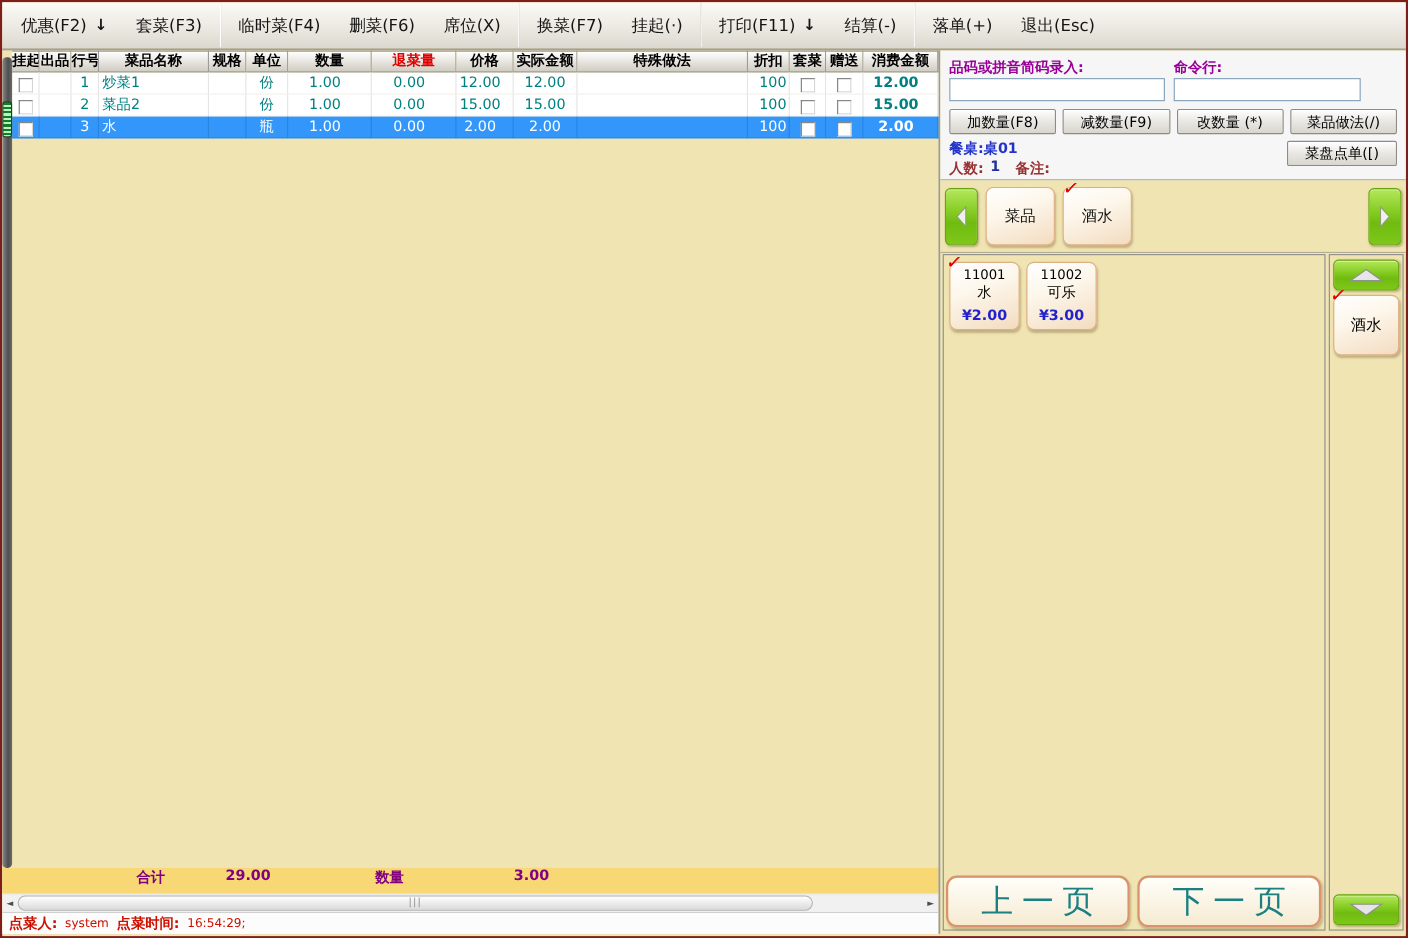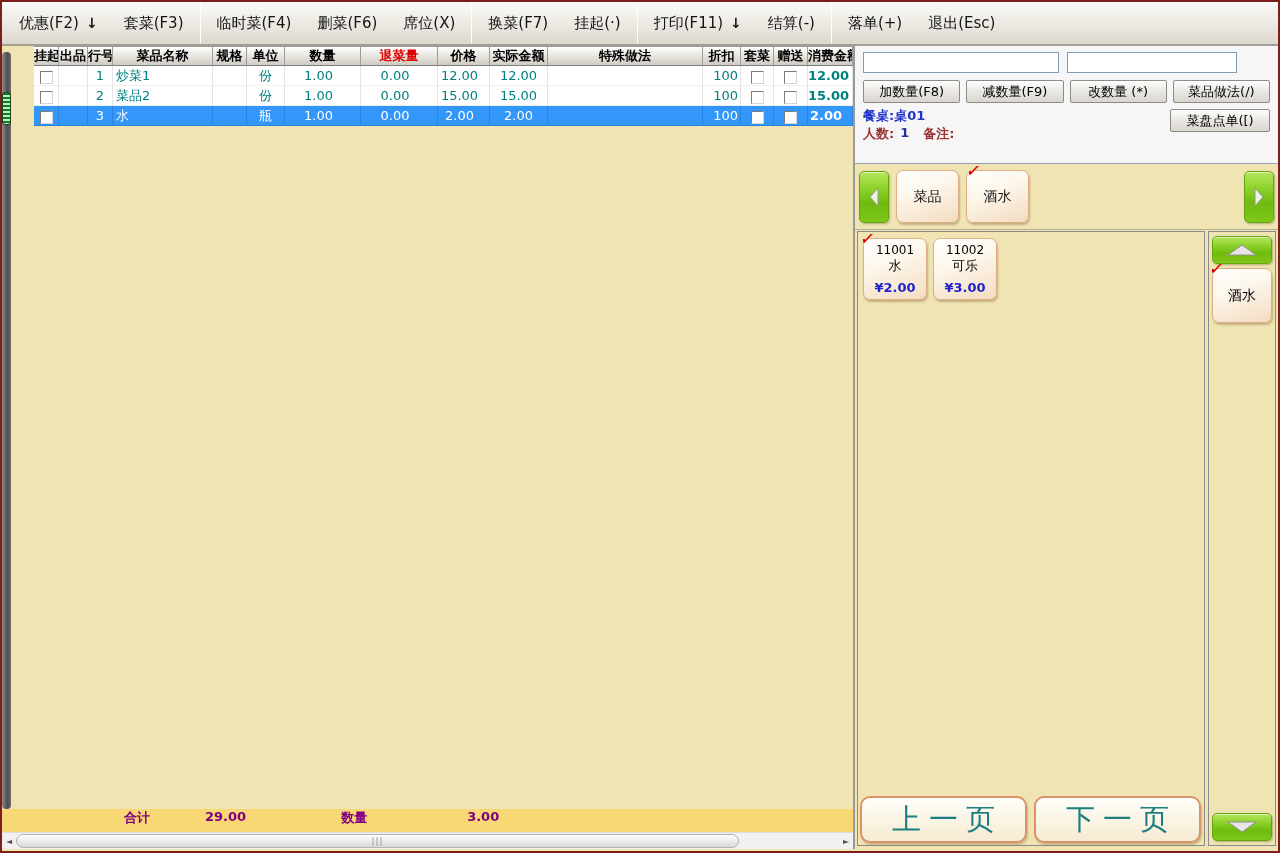--- a/index.html
+++ b/index.html
@@ -13,21 +13,21 @@
   .tb-sep { width:1px; height:40px; background:#a9a49a; border-right:1px solid #ffffff; margin:0 3px; }
 
   .content { display:flex; height:803px; }
 
   
   .left-pane { width:853px; display:flex; flex-direction:column; background:#f0e5b2; border-right:2px solid #9a9a9a; }
   .table-zone { flex:1; display:flex; min-height:0; }
   .vscroll { width:9px; background:linear-gradient(90deg,#8a8a8a,#4e4e4e 60%,#6a6a6a); border-radius:4px; position:relative; margin:6px 0 0 0; }
   .vthumb { position:absolute; top:40px; left:0; width:9px; height:33px; border:1px solid #1c441c; border-radius:3px;
             background:repeating-linear-gradient(180deg,#157a2a 0 2px,#b8f2c0 2px 4px); }
-  .grid { flex:1; display:flex; flex-direction:column; min-width:0;margin-left:23px; }
+  .grid { flex:1; display:flex; flex-direction:column; min-width:0; }
   .thead, .tr { display:grid; grid-template-columns:25px 29px 25px 100px 34px 38px 76px 77px 52px 58px 155px 38px 33px 34px auto; }
   .thead { height:20px; }
   .th { background:linear-gradient(#ffffff,#dedbd3 70%,#cfccc4); border-top:1px solid #9b9b9b; border-right:1px solid #9b9b9b; border-bottom:1px solid #7e7e7e;
         font-size:13px; font-weight:700; color:#000; text-align:center; line-height:18px; white-space:nowrap; overflow:hidden; }
   .th.red { color:#e00000; }
   .tr { height:20px; background:#ffffff; }
   .td { border-right:1px solid #e4e4e4; border-bottom:1px solid #efefef; font-size:13px; color:#008080; line-height:19px; white-space:nowrap; overflow:hidden; }
   .td.ctr { text-align:center; }
   .td.lft { padding-left:3px; }
   .td.num { text-align:center; padding-right:8px; }
@@ -257,25 +257,35 @@
       </div>
 
       <div class="hscroll">
         <div class="h-arrow left">◄</div>
         <div class="hthumb">
           <span class="hgrip">|||</span>
         </div>
         <div class="h-arrow right">►</div>
       </div>
 
+      <div class="statusbar">
+        <span class="sb-label">点菜人:</span>
+        <span class="sb-val">system</span>
+        <span class="sb-label">点菜时间:</span>
+        <span class="sb-val">16:54:29;</span>
+      </div>
     </div>
 
     <div class="right-pane">
 
       <div class="entry-section">
+        <div class="lab-row">
+          <span class="lab first">品码或拼音简码录入:</span>
+          <span class="lab">命令行:</span>
+        </div>
         <div class="inp-row">
           <input class="inp code" value="" style="">
           <input class="inp cmd" value="" style="">
         </div>
         <div class="btns-row">
           <div class="win-btn">加数量(F8)</div>
           <div class="win-btn">减数量(F9)</div>
           <div class="win-btn">改数量 (*)</div>
           <div class="win-btn">菜品做法(/)</div>
         </div>

